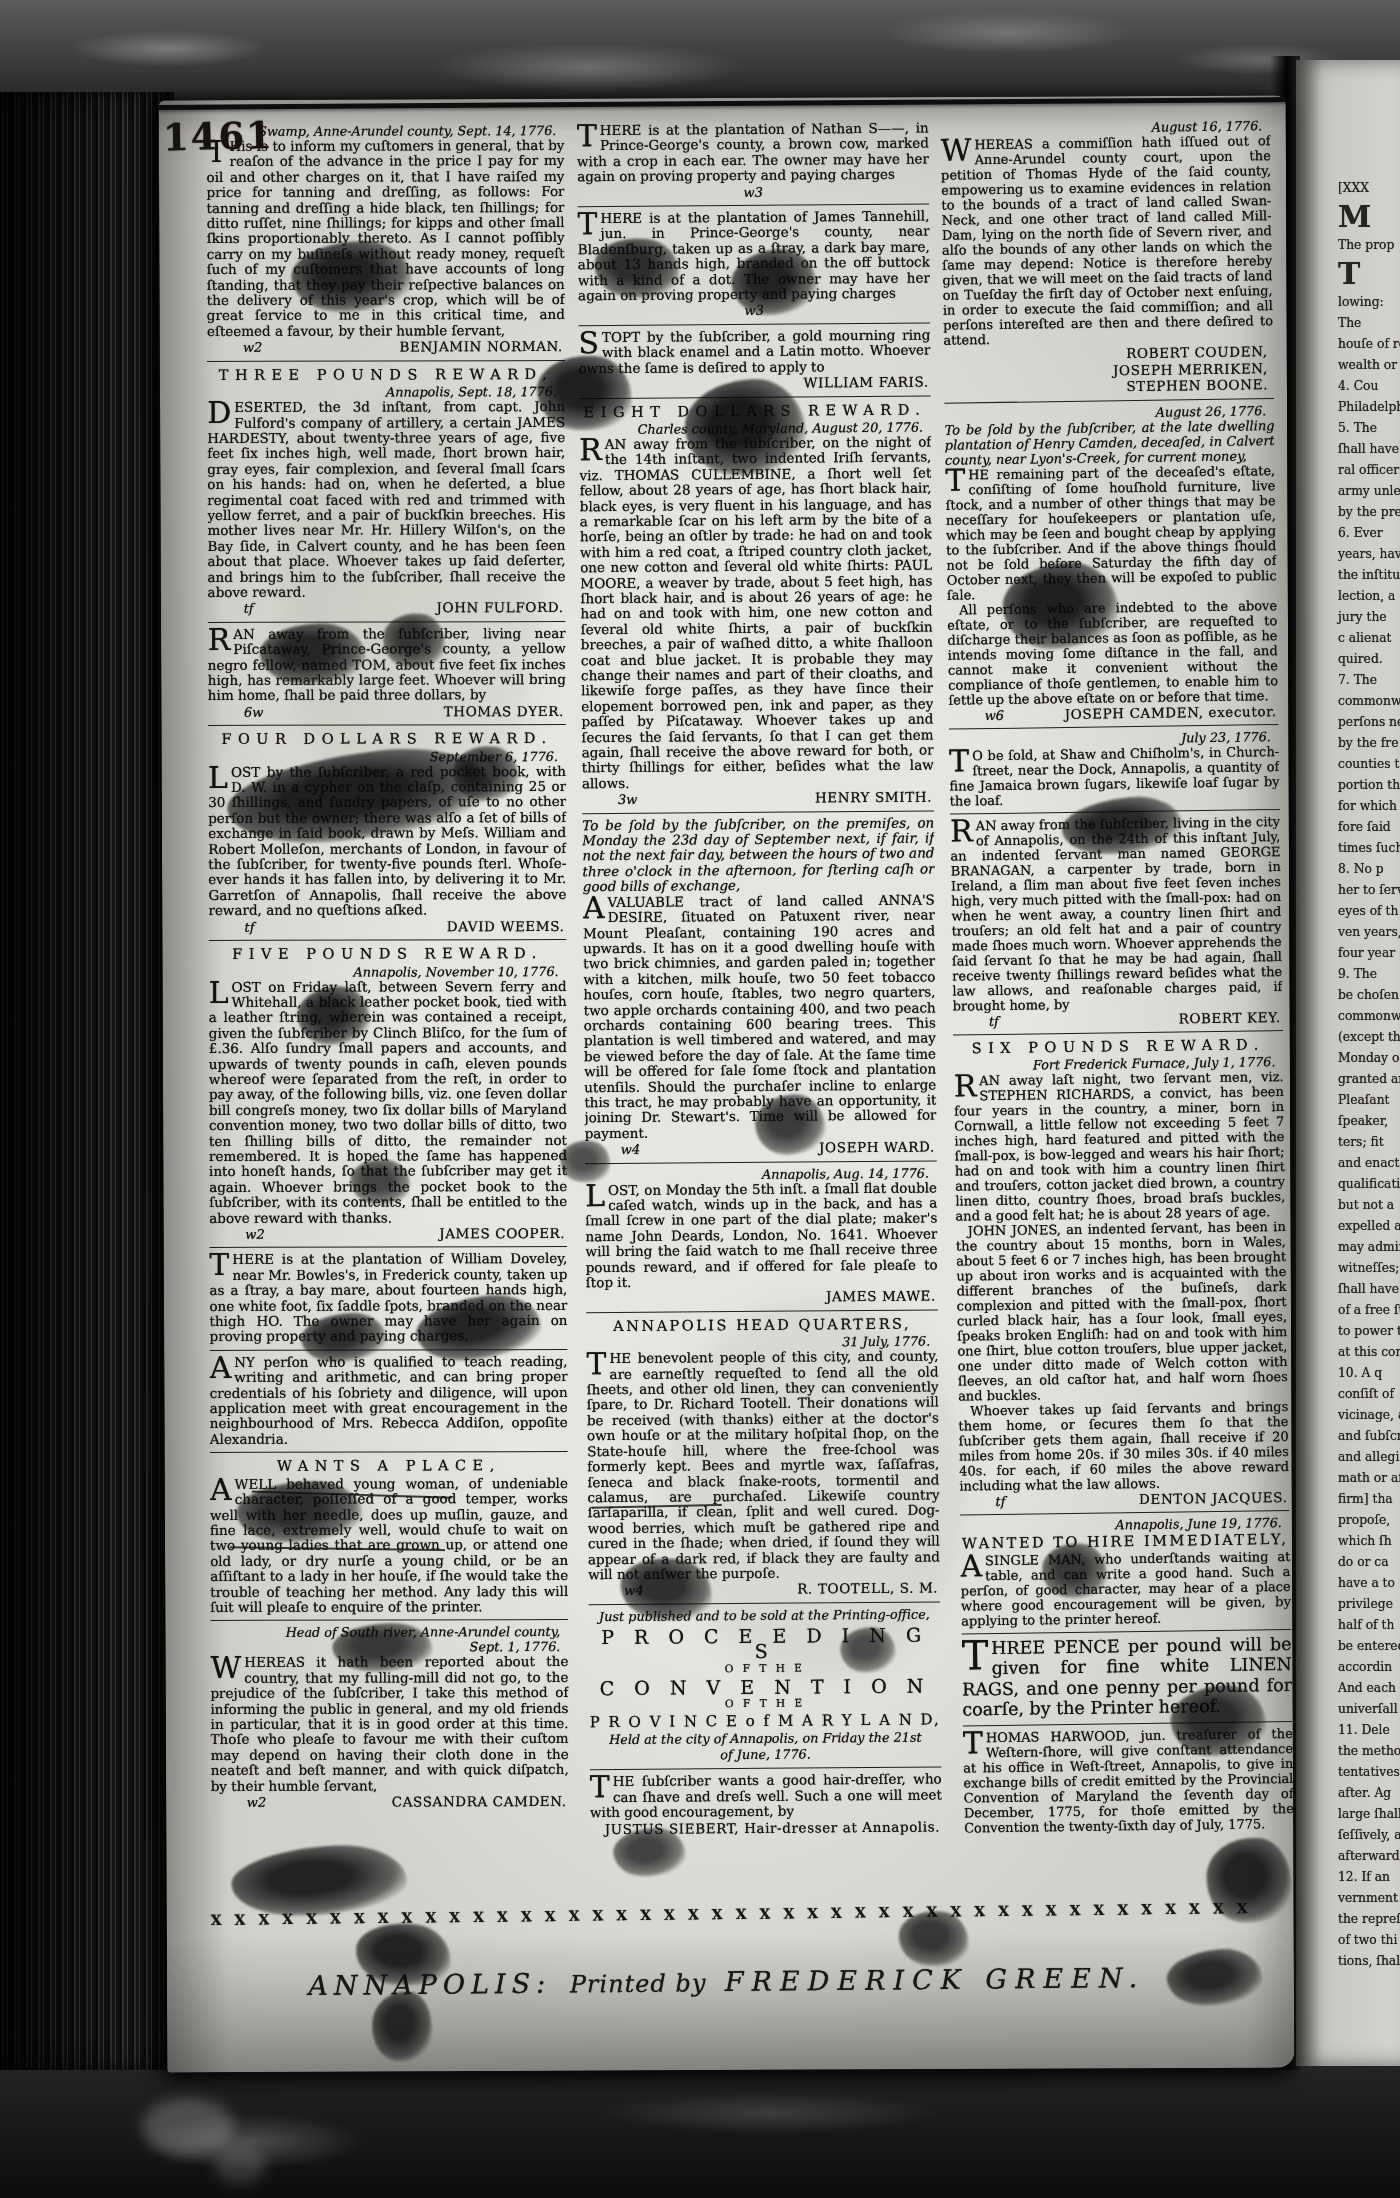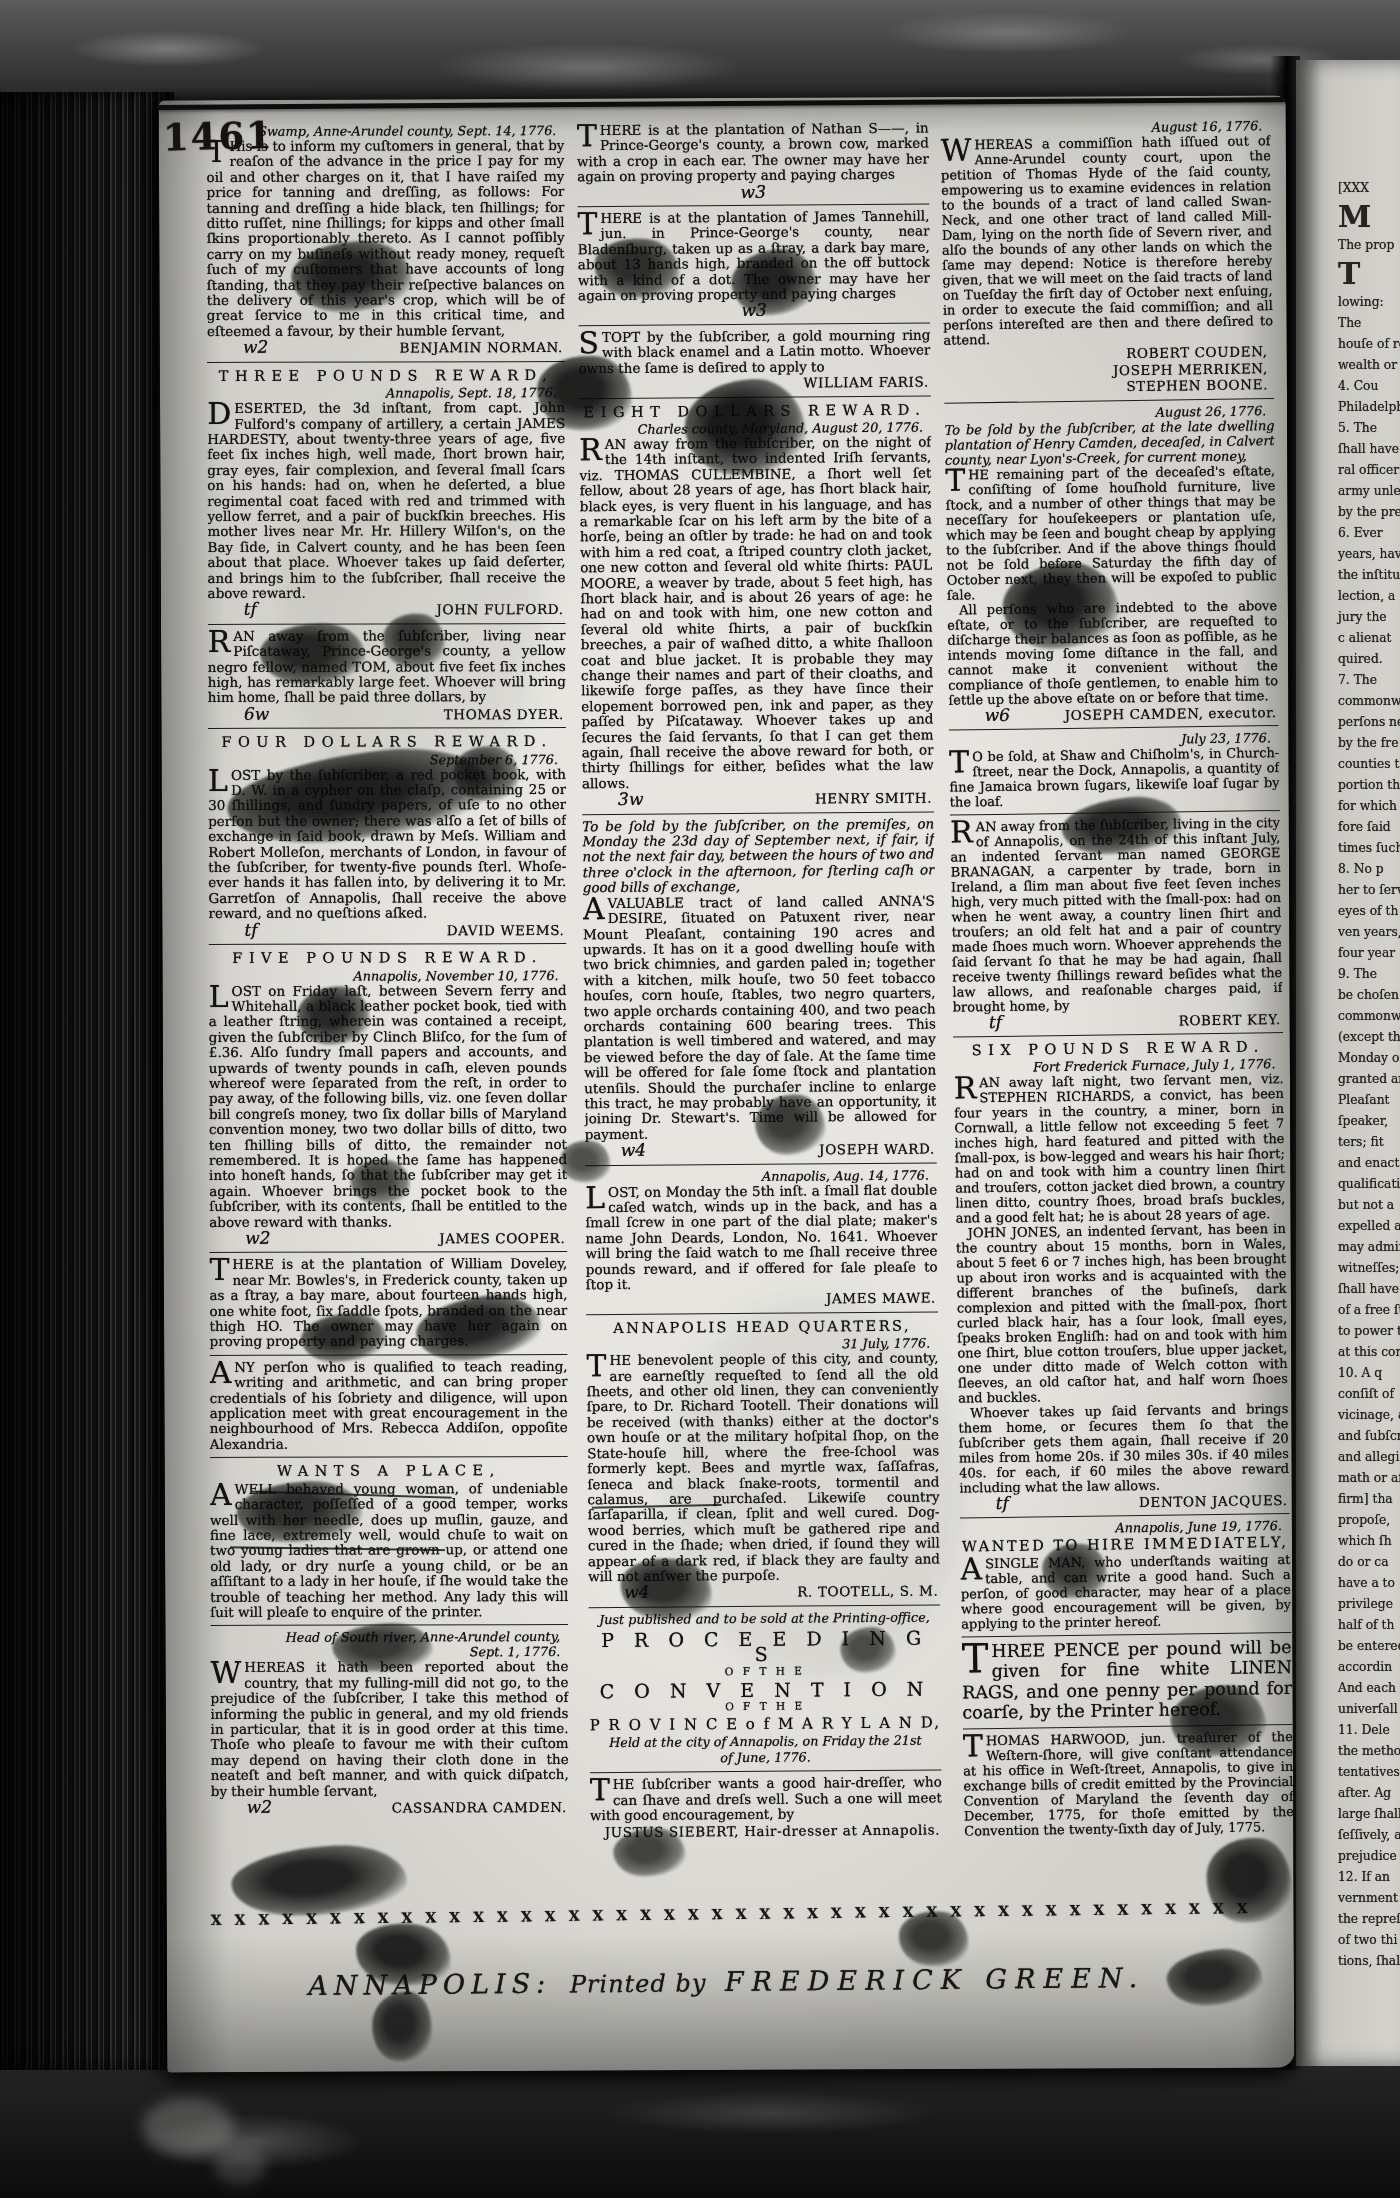--- a/index.html
+++ b/index.html
@@ -78,21 +78,21 @@
   .article{border-top:1.5px solid #1e1c18;padding-top:4px;margin-top:5px;}
   .article:first-child{border-top:none;margin-top:0;padding-top:0;}
   .heading{text-align:center;letter-spacing:6.5px;font-size:14.5px;margin:2px 0 2px;white-space:nowrap;overflow:hidden;}
   .heading.tight{letter-spacing:2.5px;}
   .dateline{font-style:italic;text-align:right;padding-right:8px;font-size:12.8px;line-height:15px;}
   p.body,p.lead{margin:0;text-align:justify;}
   p.lead{font-style:italic;}
   p.post{text-indent:12px;}
   .dc{float:left;font-size:30px;line-height:24px;padding:1px 3px 0 0;font-weight:normal;}
   .sig{display:flex;align-items:baseline;margin:1px 0 1px;}
-  .sig .code{font-style:italic;font-size:17px;margin-left:36px;}
+  .sig .code{font-style:italic;font-size:13px;margin-left:36px;}
   .sig .name{margin-left:auto;font-size:13.5px;letter-spacing:.6px;padding-right:2px;}
   .sig.center .code{margin:0 auto;}
   .sigs{text-align:right;padding-right:6px;font-size:13.5px;letter-spacing:.6px;line-height:16.5px;}
   .dline{text-align:center;}
   .dl-it{font-style:italic;font-size:12.8px;line-height:16px;}
   .dl-big{font-size:19px;letter-spacing:7px;margin:5px 0 2px;}
   .dl-small{font-size:10.5px;letter-spacing:3px;line-height:13px;}
   .dl-med{font-size:15px;letter-spacing:2px;margin:4px 0 2px;}
   .article.large{font-size:17.5px;line-height:20.5px;}
   .article.large .dc{font-size:40px;line-height:33px;}
@@ -195,21 +195,21 @@
       <div class="frag">be entered</div>
       <div class="frag">accordin</div>
       <div class="frag">And each</div>
       <div class="frag">univerſall</div>
       <div class="frag">11. Dele</div>
       <div class="frag">the metho</div>
       <div class="frag">tentatives</div>
       <div class="frag">after. Ag</div>
       <div class="frag">large ſhall</div>
       <div class="frag">ſeſſively, a</div>
-      <div class="frag">prejudice</div>
+      <div class="frag">afterward</div>
       <div class="frag">12. If an</div>
       <div class="frag">vernment</div>
       <div class="frag">the repreſ</div>
       <div class="frag">of two thi</div>
       <div class="frag">tions, ſhall</div>
     </div>
 </div>
 
 <div class="page">
   <div class="top-rule"></div>

